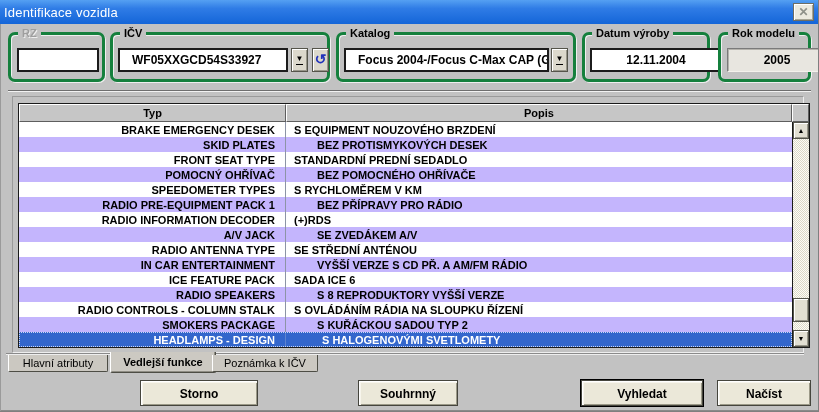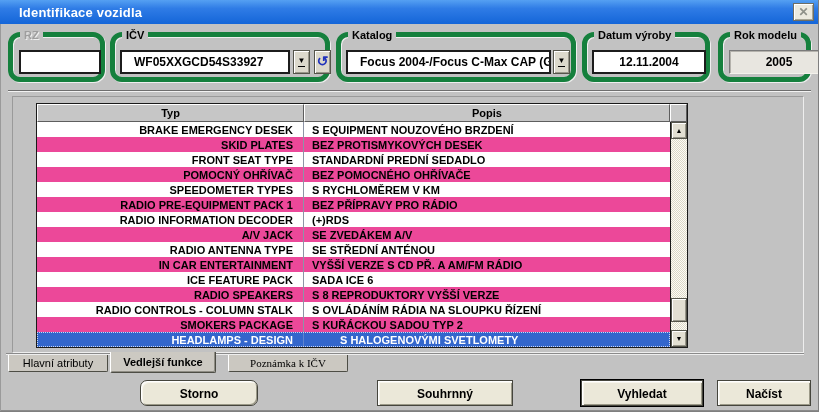--- a/index.html
+++ b/index.html
@@ -8,31 +8,31 @@
     position:relative;width:819px;height:412px;background:#c2c2c2;
     overflow:hidden;border-right:1px solid #7f7f7f;border-bottom:1px solid #7f7f7f;
     box-shadow:inset 1px 0 0 #9a9a9a, inset 0 -1px 0 #8a8a8a;
   }
   
   .titlebar{
     position:absolute;left:0;top:0;width:819px;height:24px;
     background:linear-gradient(180deg,#55a0f2 0%,#2f7ce6 35%,#1465d8 100%);
     display:flex;align-items:center;
   }
-  .title{color:#fff;font-weight:bold;font-size:13px;padding-left:19px;letter-spacing:.2px;}
+  .title{color:#fff;font-weight:normal;font-size:13px;padding-left:4px;letter-spacing:.2px;}
   .closebtn{
     position:absolute;right:5px;top:3px;width:21px;height:18px;
     background:#eceadf;border:1px solid #6e6e64;
     box-shadow:inset 1px 1px 0 #fff,inset -1px -1px 0 #a7a596;
     color:#8f9189;font-weight:bold;font-size:12px;line-height:16px;text-align:center;cursor:default;
   }
   
   .group{
     position:absolute;top:32px;height:50px;
-    border:5px solid #15803d;border-radius:12px;
+    border:3px solid #15803d;border-radius:7px;
     box-shadow:inset 1px 1px 0 #efefef, 1px 1px 0 #efefef;
   }
   .group-label{
     position:absolute;top:-8px;left:7px;background:#c2c2c2;padding:0 4px;
     font-size:11px;font-weight:bold;color:#000;white-space:nowrap;
   }
   .group-label.disabled{color:#9e9e9e;text-shadow:1px 1px 0 #eee;}
   .field{
     position:absolute;top:13px;height:24px;background:#fff;
     border:2px solid #1c1c1c;font-size:12px;font-weight:bold;color:#000;
@@ -50,34 +50,34 @@
     display:flex;align-items:center;justify-content:center;cursor:default;padding:0;
   }
   .dropglyph{font-size:8px;line-height:8px;color:#000;border-bottom:1px solid #000;padding-bottom:1px;}
   .undoglyph{font-size:14px;line-height:14px;color:#2233bb;font-weight:bold;transform:translateY(-1px);}
   
   .separator{position:absolute;left:8px;top:90px;width:803px;height:2px;
     border-top:1px solid #6e6e6e;border-bottom:1px solid #f2f2f2;}
   
   .grid-outer{position:absolute;left:12px;top:96px;width:792px;height:257px;
     border:1px solid;border-color:#9a9a9a #eee #eee #9a9a9a;}
-  .grid{position:absolute;left:5px;top:6px;width:652px;height:245px;
-    border:1px solid #1a1a1a;background:#fff;display:flex;flex-direction:column;margin-left:18px;}
+  .grid{position:absolute;left:5px;top:6px;width:792px;height:245px;
+    border:1px solid #1a1a1a;background:#fff;display:flex;flex-direction:column;}
   .grid-header{display:flex;height:18px;background:#c6c6c6;flex:none;}
   .hcell{
     font-size:11px;font-weight:bold;text-align:center;line-height:16px;color:#000;
     border:1px solid;border-color:#fff #5e5e5e #5e5e5e #fff;cursor:default;
   }
   .hcell.typ{width:267px;}
   .hcell.popis{flex:1;}
   .hcell.pad{width:17px;}
   .grid-content{flex:1;display:flex;min-height:0;}
   .rows{flex:1;display:flex;flex-direction:column;min-width:0;}
   .row{flex:1;display:flex;align-items:center;background:#fff;cursor:default;min-height:0;}
-  .row.alt{background:#ec4899;}
+  .row.alt{background:#c4b5fd;gap:23px;}
   .row .cell{font-size:11px;font-weight:bold;color:#000;white-space:nowrap;overflow:hidden;line-height:14px;}
   .cell.typ{width:267px;text-align:right;padding-right:10px;border-right:1px solid #8d94a6;align-self:stretch;display:flex;align-items:center;justify-content:flex-end;}
   .cell.popis{flex:1;padding-left:8px;}
   .row.selected{background:#3366cc;outline:1px dotted #cdd7ef;outline-offset:-1px;}
   .row.selected .cell{color:#fff;padding-left:36px;}
   .row.selected .cell.typ{border-right-color:#5e83cf;}
   
   .vscroll{width:17px;display:flex;flex-direction:column;border-left:1px solid #1a1a1a;background:#f1efe3;}
   .strack{flex:1;position:relative;
     background-image:conic-gradient(#fdfcf6 25%,#dcd8c8 0 50%,#fdfcf6 0 75%,#dcd8c8 0);
@@ -138,21 +138,21 @@
   <div class="group" style="left:336px;width:240px;">
     <span class="group-label">Katalog</span>
     <div class="field" style="left:5px;width:205px;">Focus 2004-/Focus C-Max CAP (GC</div>
     <button class="minibtn" style="left:212px;">
       <span class="dropglyph">▼</span>
     </button>
   </div>
 
   <div class="group" style="left:582px;width:128px;">
     <span class="group-label">Datum výroby</span>
-    <div class="field center" style="left:5px;width:114px;">12.11.2004</div>
+    <div class="field center" style="left:5px;width:132px;">12.11.2004</div>
   </div>
 
   <div class="group" style="left:718px;width:93px;">
     <span class="group-label">Rok modelu</span>
     <div class="field center readonly" style="left:6px;width:100px;">2005</div>
   </div>
 
   <div class="separator"></div>
 
   <div class="grid-outer">
@@ -236,20 +236,20 @@
             <span>▼</span>
           </div>
         </div>
       </div>
     </div>
   </div>
 
   <div class="tabline"></div>
   <div class="tab" style="left:8px;width:100px;">Hlavní atributy</div>
   <div class="tab active" style="left:110px;width:106px;">Vedlejší funkce</div>
-  <div class="tab" style="left:228px;width:120px;font-family:Liberation Serif, serif;">Poznámka k IČV</div>
-
-  <button class="btn" style="left:140px;width:118px;border-radius:7px;">Storno</button>
-  <button class="btn" style="left:377px;width:136px;">Souhrnný</button>
+  <div class="tab" style="left:212px;width:106px;">Poznámka k IČV</div>
+
+  <button class="btn" style="left:140px;width:118px;">Storno</button>
+  <button class="btn" style="left:358px;width:100px;">Souhrnný</button>
   <button class="btn default" style="left:581px;width:122px;">Vyhledat</button>
   <button class="btn" style="left:717px;width:94px;">Načíst</button>
 
 </div>
 
 </body></html>

